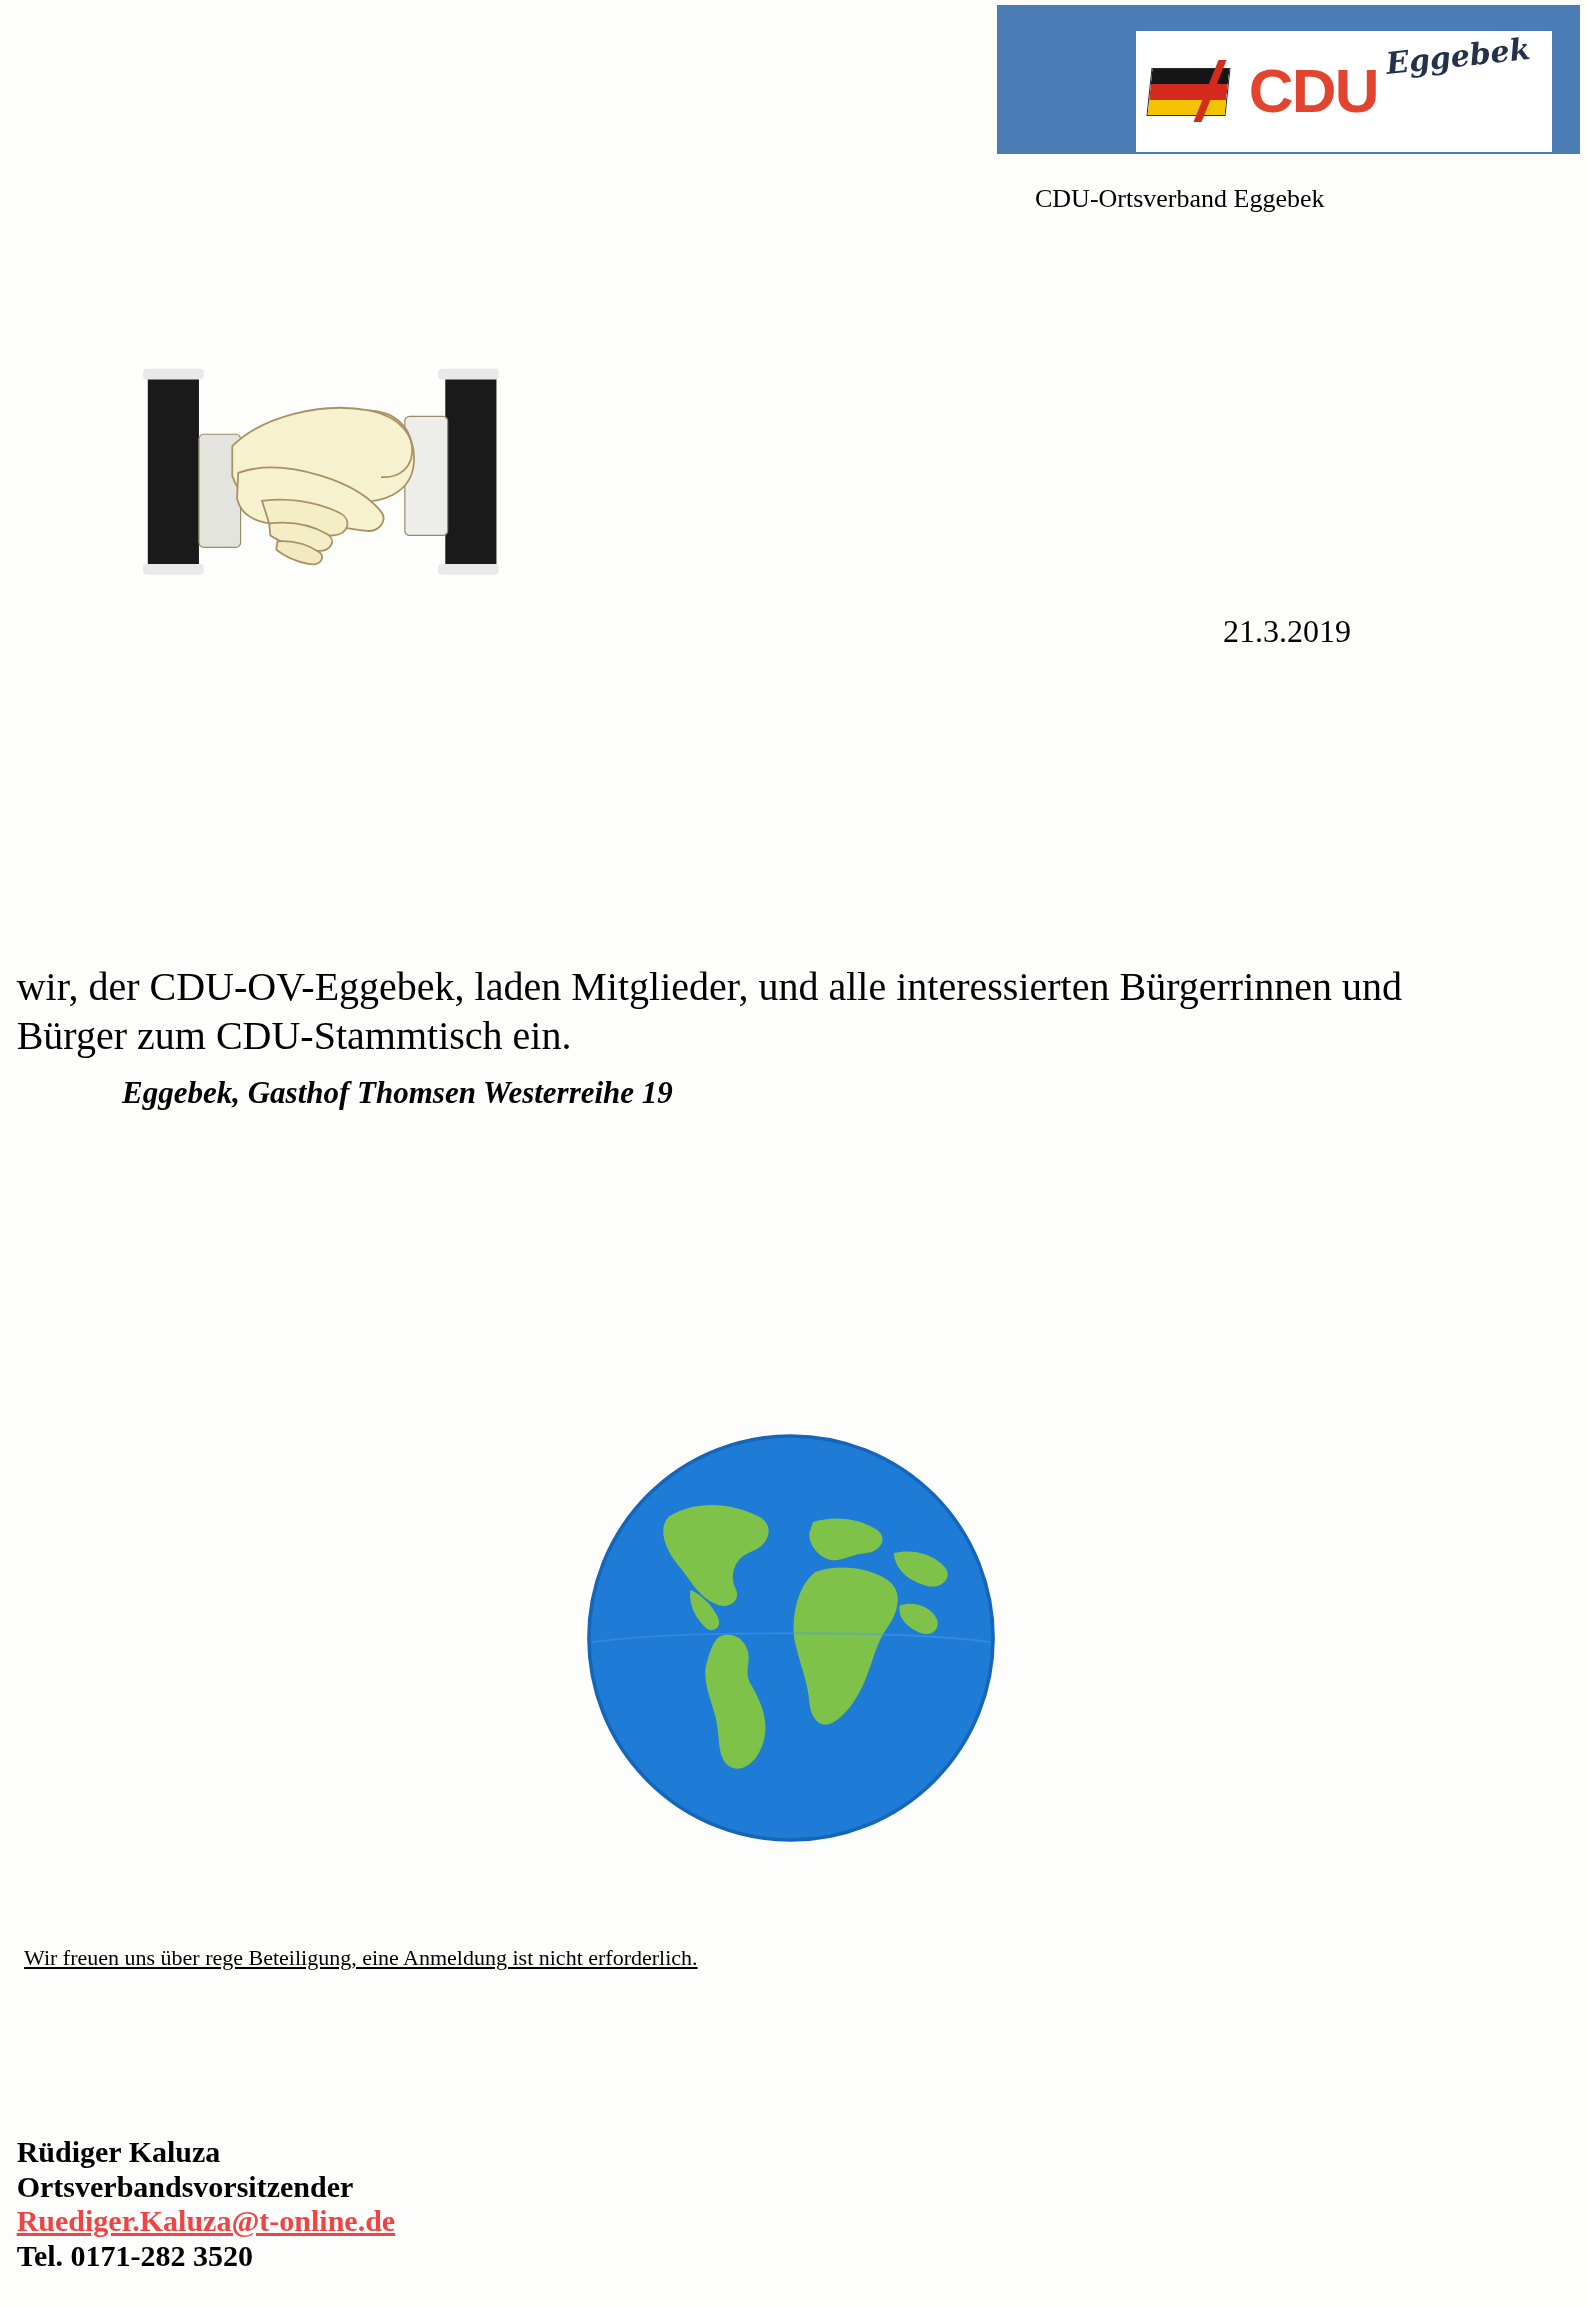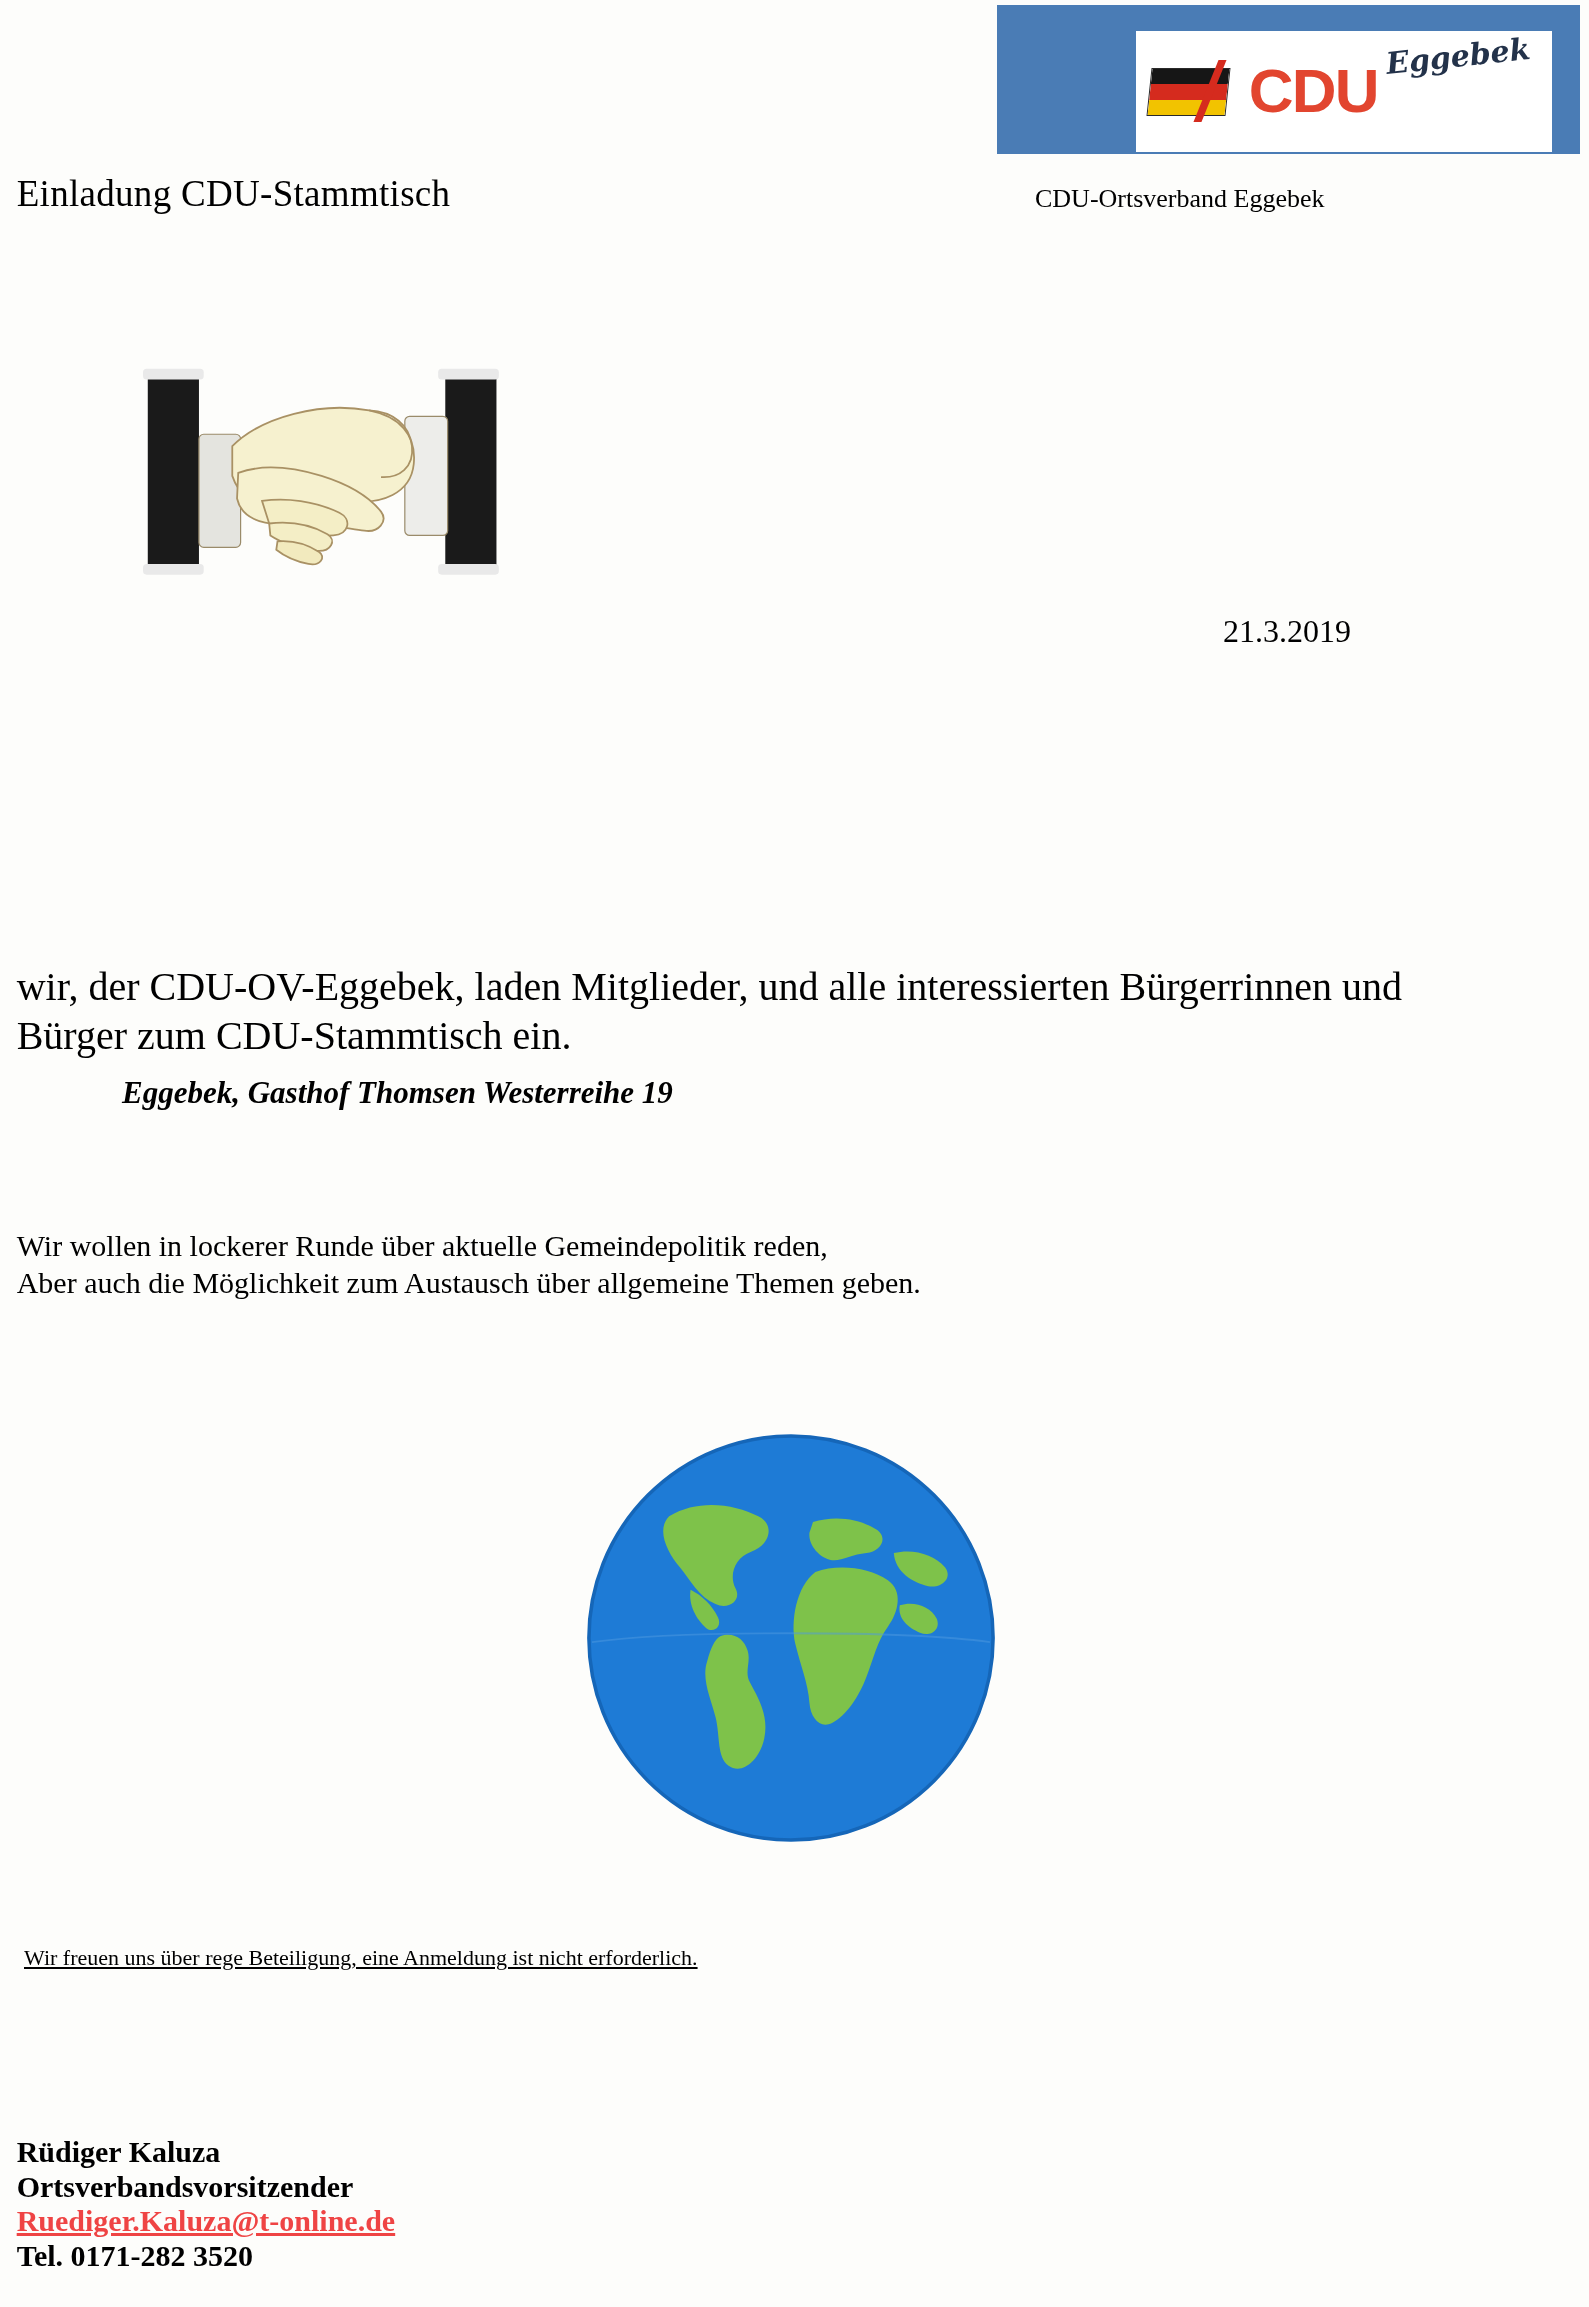--- a/index.html
+++ b/index.html
@@ -216,21 +216,20 @@
           <div class="band red"></div>
           <div class="band gold"></div>
         </div>
         <div class="flag-slash"></div>
       </div>
       <div class="cdu-text">CDU</div>
       <div class="eggebek-script">Eggebek</div>
     </div>
   </div>
 
-  <div class="doc-title">Einladung CDU-Stammtisch</div>
   <div class="org-name">CDU-Ortsverband Eggebek</div>
 
   <svg class="handshake" viewBox="0 0 610 400">
     <rect x="8" y="48" width="86" height="330" rx="10" fill="#1a1a1a"></rect>
     <rect x="0" y="40" width="102" height="18" rx="6" fill="#e9e9e9"></rect>
     <rect x="0" y="368" width="102" height="18" rx="6" fill="#e9e9e9"></rect>
     <rect x="508" y="48" width="86" height="330" rx="10" fill="#1a1a1a"></rect>
     <rect x="496" y="40" width="102" height="18" rx="6" fill="#e9e9e9"></rect>
     <rect x="496" y="368" width="102" height="18" rx="6" fill="#e9e9e9"></rect>
     <rect x="94" y="150" width="70" height="190" rx="8" fill="#e4e4df" stroke="#9a8b6a" stroke-width="2"></rect>
@@ -244,24 +243,20 @@
   </svg>
 
   <div class="date">21.3.2019</div>
 
   <div class="para1">wir, der CDU-OV-Eggebek, laden Mitglieder, und alle interessierten Bürgerrinnen und Bürger zum CDU-Stammtisch ein.</div>
 
   <div class="event">
     <div>Eggebek, Gasthof Thomsen Westerreihe 19</div>
   </div>
 
-  <div class="para2">
-    <div>Wir wollen in lockerer Runde über aktuelle Gemeindepolitik reden,</div>
-    <div>Aber auch die Möglichkeit zum Austausch über allgemeine Themen geben.</div>
-  </div>
 
   <svg class="globe" viewBox="0 0 710 710">
     <circle cx="355" cy="355" r="340" fill="#1e7bd6"></circle>
     <circle cx="355" cy="355" r="340" fill="none" stroke="#1566b8" stroke-width="6"></circle>
 
     <path d="M150 150 C200 120, 260 130, 300 150 C330 165, 318 200, 288 210 C260 220, 250 250, 262 272 C272 292, 250 308, 228 298 C200 286, 186 258, 168 236 C146 210, 128 172, 150 150 Z" fill="#7ec24a"></path>
     <path d="M186 274 C206 284, 222 300, 232 320 C240 336, 224 348, 212 338 C196 324, 182 300, 186 274 Z" fill="#7ec24a"></path>
 
     <path d="M236 352 C258 344, 276 356, 282 376 C288 396, 276 412, 286 430 C300 456, 318 486, 310 524 C302 562, 272 586, 250 570 C230 556, 236 520, 228 488 C220 456, 204 424, 214 394 C220 372, 226 358, 236 352 Z" fill="#7ec24a"></path>
 

